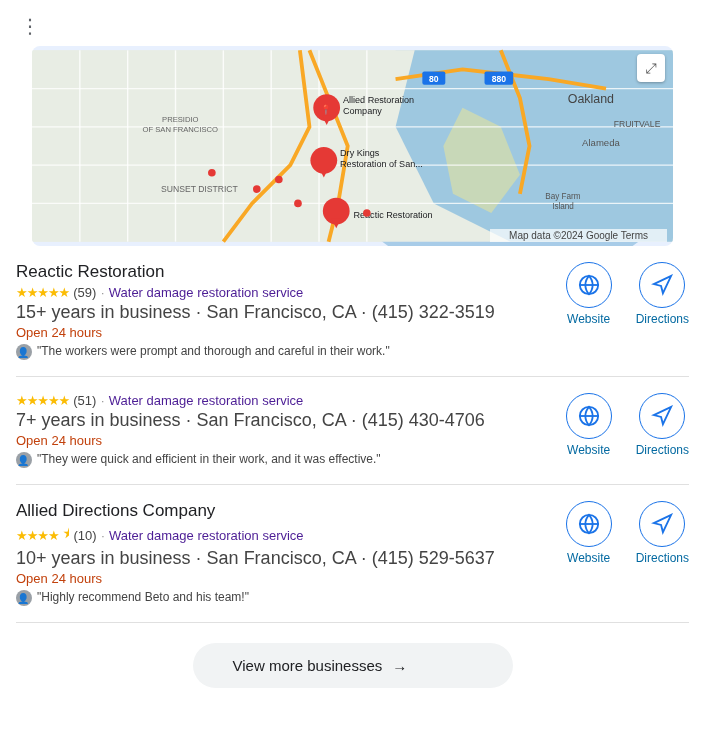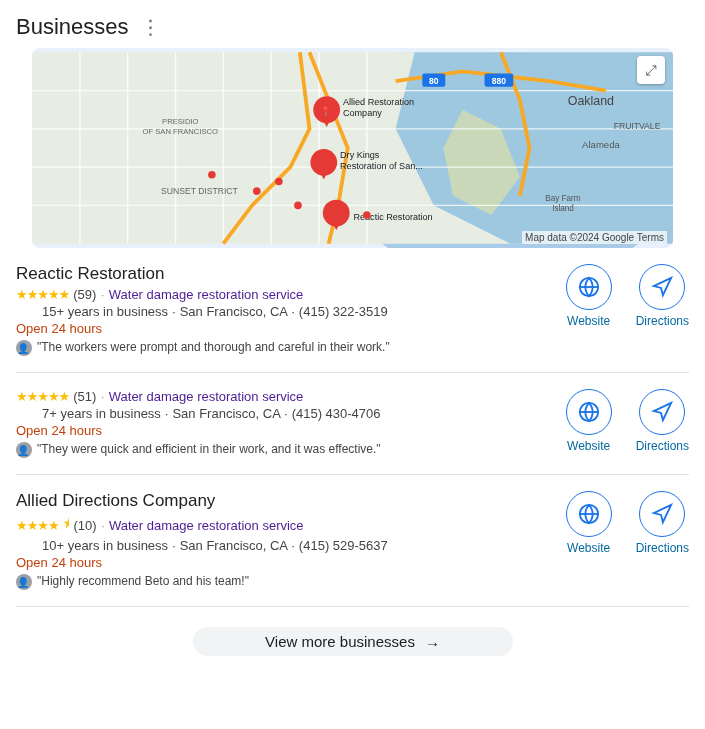--- a/index.html
+++ b/index.html
@@ -45,21 +45,21 @@
       width: 100%;
       height: 100%;
     }
     .map-attribution {
       position: absolute;
       bottom: 4px;
       right: 6px;
       font-size: 10px;
       color: #444;
       background: rgba(255,255,255,0.7);
-      padding: 1px 3px;
+      padding: 1px 19px;
     }
     .map-expand-btn {
       position: absolute;
       top: 8px;
       right: 8px;
       width: 28px;
       height: 28px;
       background: #fff;
       border-radius: 4px;
       display: flex;
@@ -107,24 +107,23 @@
     .rating-count {
       color: #444;
     }
     .rating-dot {
       color: #999;
     }
     .service-type {
       color: #4c1d95;
     }
     .business-meta {
-      font-size: 13px;
+      font-size: 18px;
       color: #444;
       margin-bottom: 2px;
-      margin-left: 26px;
     }
     .business-hours {
       font-size: 13px;
       color: #c2410c;
       margin-bottom: 4px;
     }
     .business-review {
       display: flex;
       align-items: flex-start;
       gap: 5px;
@@ -177,39 +176,37 @@
     .view-more-section {
       padding: 20px 16px 24px 16px;
       display: flex;
       align-items: center;
       justify-content: center;
     }
     .view-more-btn {
       background: #f1f3f4;
       border: none;
       border-radius: 50px;
-      padding: 6px 40px;
+      padding: 14px 40px;
       font-size: 15px;
       font-weight: 500;
       color: #202124;
       cursor: pointer;
       display: flex;
       align-items: center;
       gap: 10px;
       width: 320px;
-      justify-content: center;
     }
   </style>
 </head>
 <body>
 
 <div class="container">
 
   <div class="header">
-    <span class="header-title">Businesses</span>
     <span class="header-dots">⋮</span>
   </div>
 
   <div style="padding: 0 16px;">
     <div class="map-container">
       
       <svg class="map-svg" viewBox="0 0 670 200" xmlns="http://www.w3.org/2000/svg">
 
         <rect width="670" height="200" fill="#e8f0e8"></rect>
 

